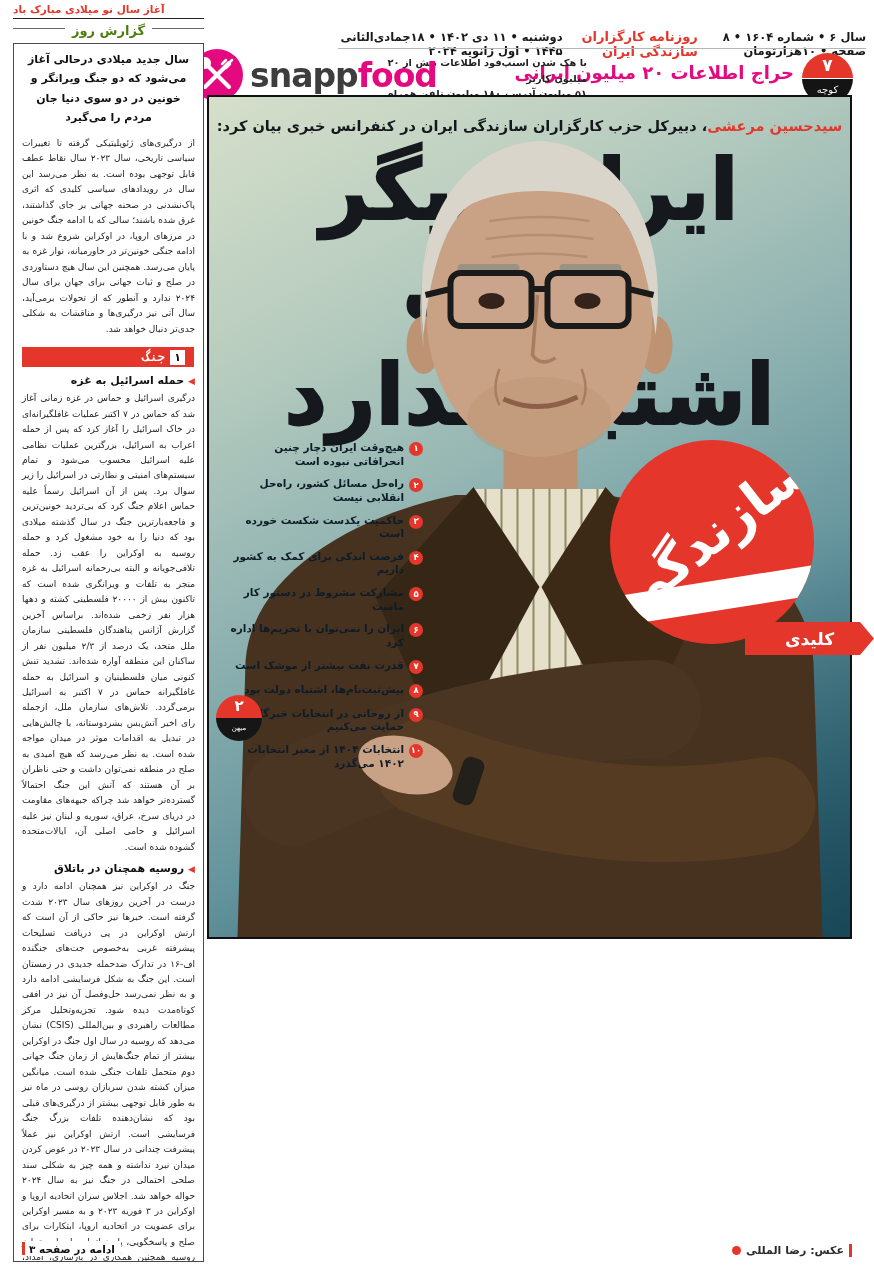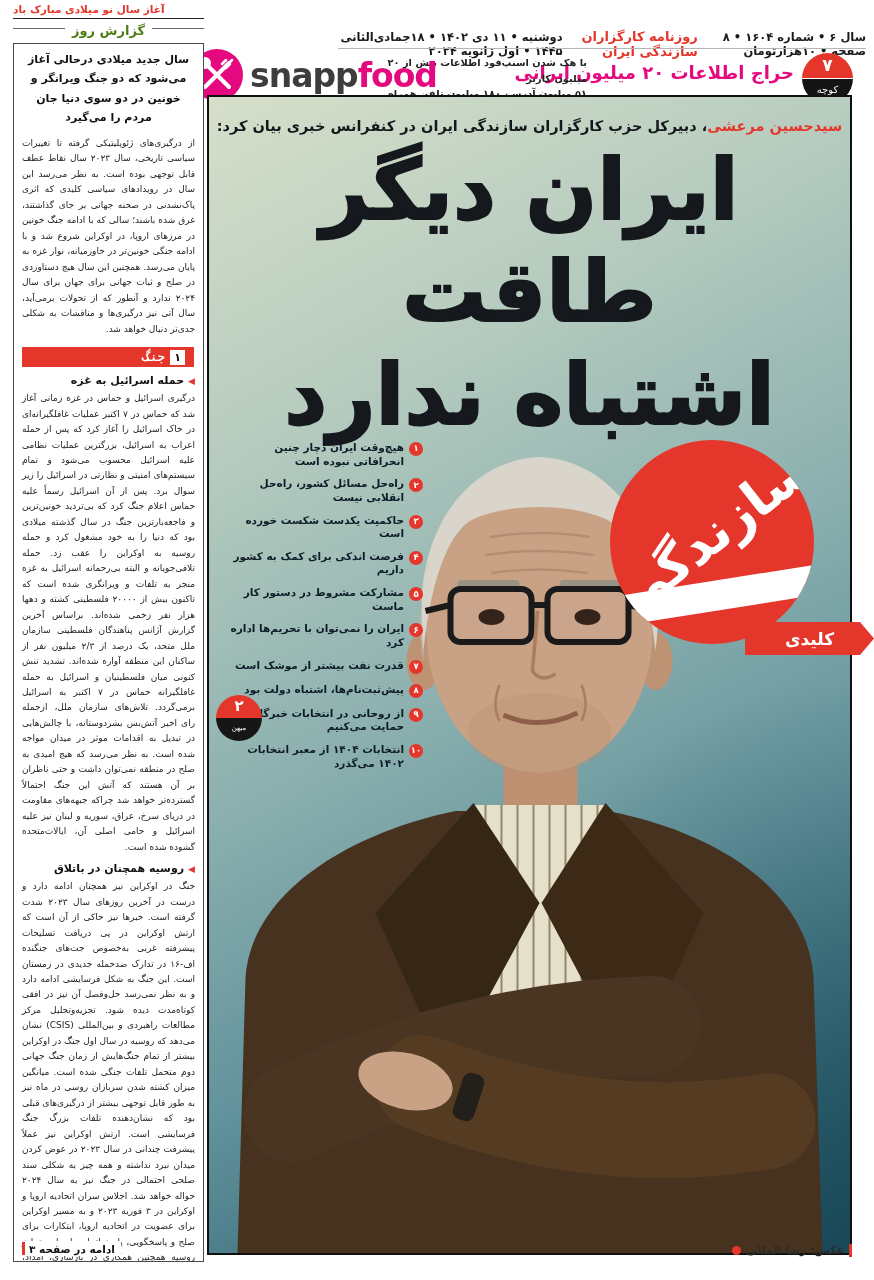--- a/index.html
+++ b/index.html
@@ -62,21 +62,21 @@
   .subhead { direction:rtl; font-weight:bold; font-size:11px; color:#111; margin:7px 0 4px; display:flex; align-items:center; gap:4px; }
   .tri { color:#e5362b; font-size:9px; }
   .continued {
     position:absolute; bottom:5px; left:8px; background:#fff; padding:1px 6px 1px 0;
     display:flex; align-items:center; gap:4px; font-weight:bold; font-size:10.5px; color:#111;
   }
   .redbar { display:inline-block; width:3px; height:13px; background:#e5362b; }
 
   
   .frame {
-    position:absolute; left:207px; top:95px; width:645px; height:1160px;
+    position:absolute; left:207px; top:95px; width:645px; height:844px;
     border:2px solid #101010; overflow:hidden;
     background:
       radial-gradient(120% 90% at 100% 100%, rgba(16,62,78,.55) 0%, rgba(16,62,78,0) 55%),
       linear-gradient(152deg, #d6dfca 0%, #b7ccbf 24%, #90b3b1 46%, #63939c 68%, #3a6e7c 86%, #235263 100%);
   }
   .kicker {
     position:absolute; top:21px; left:0; right:0; text-align:center; direction:rtl;
     font-size:14.5px; font-weight:bold; color:#14181c; white-space:nowrap;
   }
   .kicker .name { color:#e5362b; }

